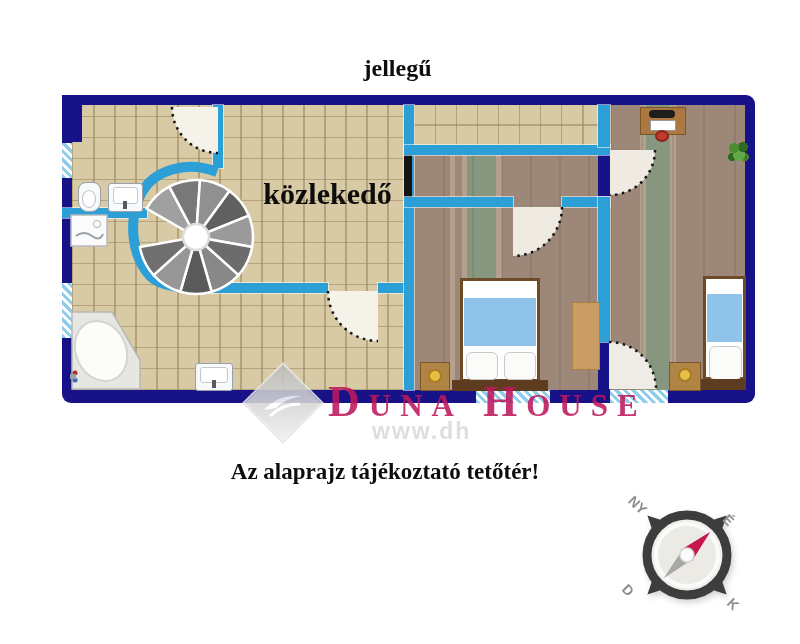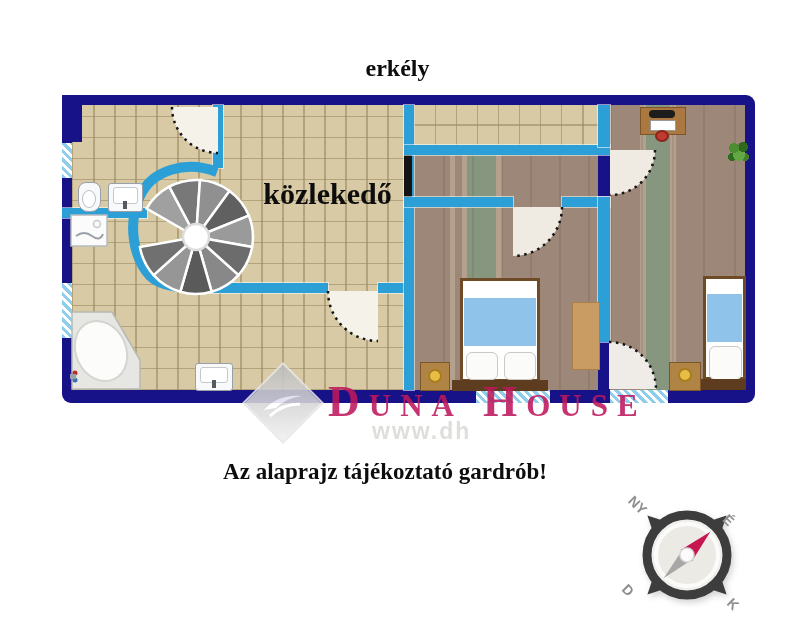--- a/index.html
+++ b/index.html
@@ -41,21 +41,21 @@
   .wm-url{color:#dadad6;font-family:"Liberation Sans","DejaVu Sans",sans-serif;
           font-size:23px;letter-spacing:2px;font-weight:bold;}
   .compass-label{position:absolute;color:#908e8c;font-family:"Liberation Sans","DejaVu Sans",sans-serif;
           font-weight:bold;font-size:14px;transform:rotate(45deg);}
 </style>
 </head>
 <body>
 
 <div class="stage">
 
-  <div class="abs label" style="left:300px;top:55px;width:195px;font-size:24px;">erkély</div>
+  <div class="abs label" style="left:300px;top:55px;width:195px;font-size:24px;">jellegű</div>
 
   <div class="abs wallN" style="left:62px;top:95px;width:693px;height:308px;border-radius:9px;"></div>
 
   <div class="abs tile" style="left:72px;top:105px;width:332px;height:285px;"></div>
   <div class="abs tile" style="left:414px;top:105px;width:184px;height:42px;"></div>
   <div class="abs wood-l" style="left:414px;top:147px;width:184px;height:243px;"></div>
   <div class="abs wood-r" style="left:610px;top:105px;width:135px;height:285px;"></div>
 
   <div class="abs wallN" style="left:62px;top:95px;width:20px;height:47px;"></div>
 
@@ -171,21 +171,21 @@
                 background:linear-gradient(135deg,#bdbdbd,#f0f0f0);border:2px solid #e6e6e6;">
       <svg width="54" height="54" viewBox="0 0 54 54" style="transform:rotate(-45deg);">
         <path d="M8,34 Q22,18 46,20 Q30,22 20,32 Z" fill="#ffffff"></path>
         <path d="M14,40 Q26,28 44,28" fill="none" stroke="#ffffff" stroke-width="3"></path>
       </svg>
     </div>
     <div class="abs wm-text" style="left:88px;top:14px;">Duna House</div>
     <div class="abs wm-url" style="left:132px;top:52px;">www.dh</div>
   </div>
 
-  <div class="abs label" style="left:80px;top:459px;width:610px;font-size:23px;">Az alaprajz tájékoztató gardrób!</div>
+  <div class="abs label" style="left:80px;top:459px;width:610px;font-size:23px;">Az alaprajz tájékoztató tetőtér!</div>
 
   <svg class="abs" style="left:615px;top:493px;filter:drop-shadow(2px 3px 3px rgba(0,0,0,.18));" width="150" height="135" viewBox="0 0 150 135">
     <g transform="rotate(45 72 62)">
       <polygon points="72,6 63,24 81,24" fill="#3d3d3d"></polygon>
       <polygon points="72,118 63,100 81,100" fill="#3d3d3d"></polygon>
       <polygon points="16,62 34,53 34,71" fill="#3d3d3d"></polygon>
       <polygon points="128,62 110,53 110,71" fill="#3d3d3d"></polygon>
     </g>
     <circle cx="72" cy="62" r="40" fill="#f1efeb" stroke="#3d3d3d" stroke-width="9"></circle>
     <circle cx="72" cy="62" r="31" fill="#eceae5" stroke="#fbfbfa" stroke-width="4"></circle>

